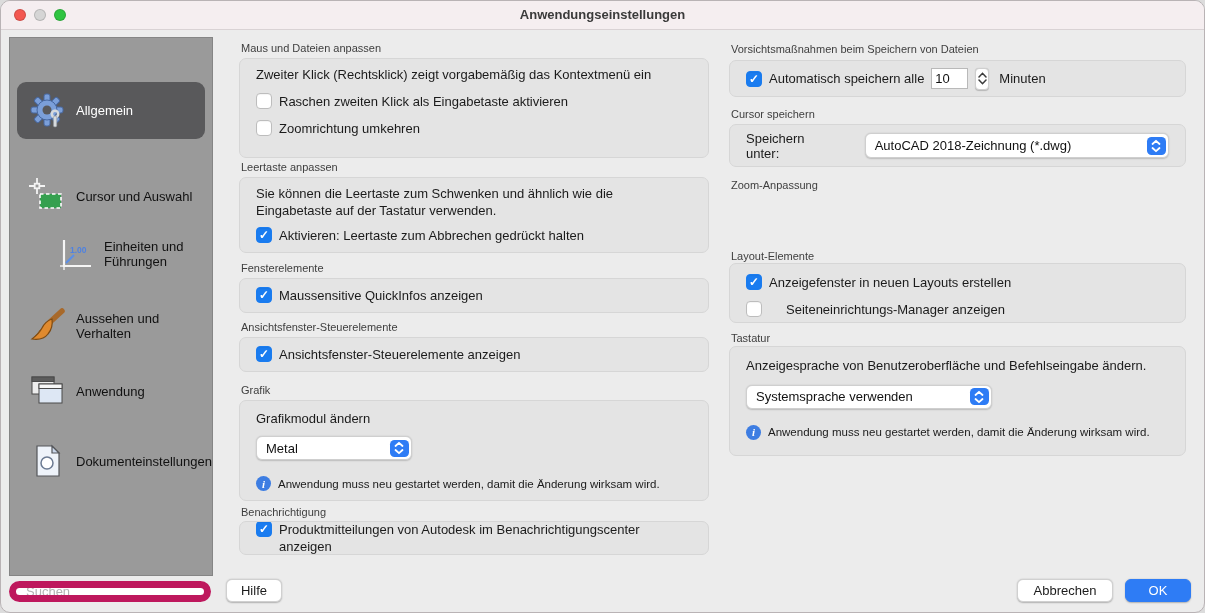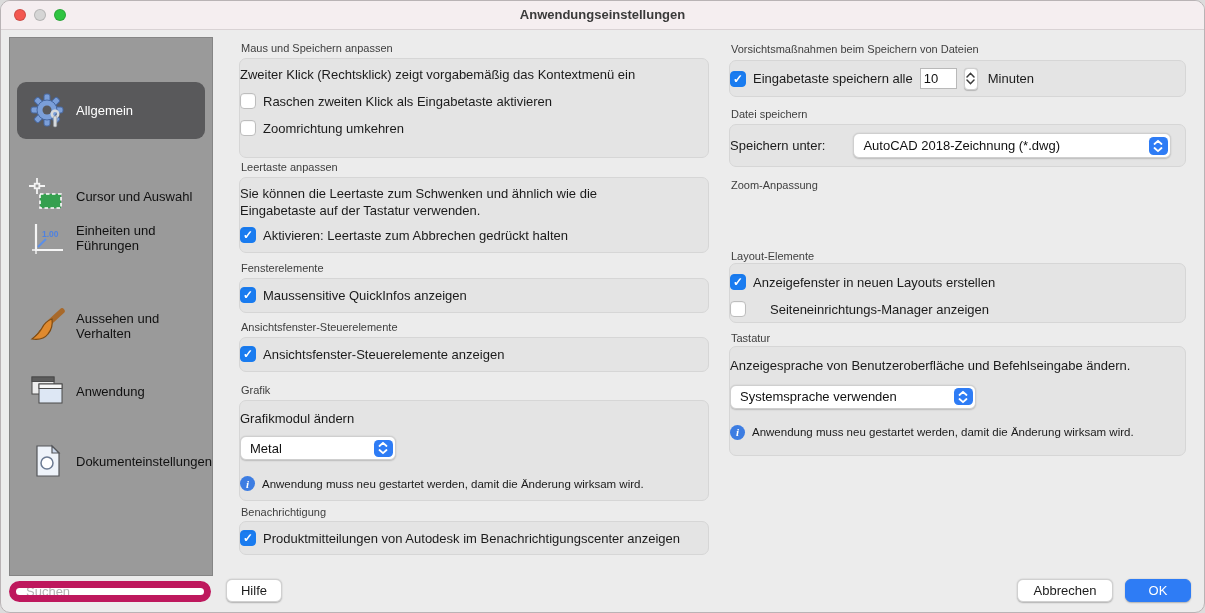--- a/index.html
+++ b/index.html
@@ -33,21 +33,21 @@
   .search-input::placeholder { color:#b2b2b2; }
   .btn { position:absolute; height:23px; border-radius:6px; background:#fff; border:0.5px solid #d0d0d0;
          box-shadow:0 0.5px 1.5px rgba(0,0,0,.25); font-size:13px; color:#1b1b1b;
          display:flex; align-items:center; justify-content:center; cursor:default; }
   .btn-ok { background:#2e7cf5; color:#fff; border-color:#2e7cf5; }
 
   
   .col { position:absolute; top:0; height:613px; }
   .ghead { position:absolute; font-size:11px; color:#3e3e3e; }
   .gbox { position:absolute; left:0; width:100%; background:#e4e4e4; border:1px solid #d6d6d6;
-          border-radius:7px; padding:8px 0; overflow:hidden; }
+          border-radius:7px; padding:8px 16px; overflow:hidden; }
   .desc { font-size:13px; color:#1b1b1b; line-height:16.5px; }
   .cbrow { display:flex; align-items:flex-start; gap:7px; }
   .cb { flex:0 0 auto; width:16px; height:16px; margin-top:0px; border-radius:4px; background:#fff;
         border:1px solid #bdbdbd; display:flex; align-items:center; justify-content:center;
         box-shadow:inset 0 0.5px 1px rgba(0,0,0,.08); }
   .cb .tick { display:none; color:#fff; font-size:12px; font-weight:bold; line-height:1; }
   .cb.on { background:#1a7cf0; border-color:#1a7cf0; }
   .cb.on .tick { display:block; }
   .cbl { font-size:13px; color:#1b1b1b; line-height:17px; }
 
@@ -127,21 +127,21 @@
             <line x1="1" y1="9" x2="6.5" y2="9"></line>
               <line x1="11.5" y1="9" x2="17" y2="9"></line>
             <rect x="6.7" y="6.7" width="4.6" height="4.6" fill="none"></rect>
           </g>
           <rect x="12" y="17" width="21" height="14" fill="#35a04f" stroke="#ffffff" stroke-width="1.6" stroke-dasharray="3.5 2.5"></rect>
         </svg>
       </span>
       <span class="side-label">Cursor und Auswahl</span>
     </div>
 
-    <div class="side-item" style="top:172px;height:56px;">
+    <div class="side-item" style="top:188px;height:56px;margin-left:28px;">
       <span class="side-icon">
         <svg width="38" height="38" viewBox="0 0 38 38">
           <path d="M8 5 V31 H35" stroke="#f5f5f5" stroke-width="2.2" fill="none"></path>
           <line x1="4" y1="31" x2="12" y2="31" stroke="#f5f5f5" stroke-width="1.4"></line>
           <line x1="8" y1="27" x2="8" y2="35" stroke="#f5f5f5" stroke-width="1.4"></line>
           <path d="M10 28 L18 20" stroke="#5b8fe8" stroke-width="2"></path>
           <text x="14" y="18" font-size="8.5" font-weight="bold" fill="#4f82e0" font-family="Liberation Sans, sans-serif">1.00</text>
         </svg>
       </span>
       <span class="side-label">Einheiten und Führungen</span>
@@ -177,21 +177,21 @@
           <path d="M24 4 V11 H31 Z" fill="#c9d6ea" stroke="#54565a" stroke-width="1.2"></path>
           <circle cx="19" cy="21" r="6" fill="#ffffff" stroke="#6b7a92" stroke-width="1.5"></circle>
         </svg>
       </span>
       <span class="side-label">Dokumenteinstellungen</span>
     </div>
   </div>
 
   <div class="col" style="left:238px;width:470px;">
 
-    <div class="ghead" style="top:41px;left:2px;">Maus und Speichern anpassen</div>
+    <div class="ghead" style="top:41px;left:2px;">Maus und Dateien anpassen</div>
     <div class="gbox" style="top:57px;height:100px;">
       <div class="desc" style="max-width:420px;">Zweiter Klick (Rechtsklick) zeigt vorgabemäßig das Kontextmenü ein</div>
       <div class="cbrow" style="margin-top:9px;">
         <span class="cb"></span>
         <span class="cbl">Raschen zweiten Klick als Eingabetaste aktivieren</span>
       </div>
       <div class="cbrow" style="margin-top:10px;">
         <span class="cb"></span>
         <span class="cbl">Zoomrichtung umkehren</span>
       </div>
@@ -258,35 +258,35 @@
   </div>
 
   <div class="col" style="left:728px;width:457px;">
 
     <div class="ghead" style="top:42px;left:2px;">Vorsichtsmaßnahmen beim Speichern von Dateien</div>
     <div class="gbox" style="top:59px;height:37px;display:flex;align-items:center;">
       <div class="cbrow" style="align-items:center;gap:7px;">
         <span class="cb on">
             <span class="tick">✓</span>
           </span>
-        <span class="cbl">Eingabetaste speichern alle</span>
+        <span class="cbl">Automatisch speichern alle</span>
         <input class="numfield" value="10" style="">
         <span class="stepper">
           <svg width="9" height="6" viewBox="0 0 9 6">
               <path d="M1 5 L4.5 1.3 L8 5" stroke="#3c3c3c" stroke-width="1.5" fill="none" stroke-linecap="round"></path>
             </svg>
           <svg width="9" height="6" viewBox="0 0 9 6">
               <path d="M1 1 L4.5 4.7 L8 1" stroke="#3c3c3c" stroke-width="1.5" fill="none" stroke-linecap="round"></path>
             </svg>
         </span>
         <span class="cbl" style="margin-left:3px;">Minuten</span>
       </div>
     </div>
 
-    <div class="ghead" style="top:107px;left:2px;">Datei speichern</div>
+    <div class="ghead" style="top:107px;left:2px;">Cursor speichern</div>
     <div class="gbox" style="top:123px;height:43px;display:flex;align-items:center;gap:28px;">
       <span class="label13">Speichern unter:</span>
       <div class="popup" style="width:318px;height:25px;">
         <span>AutoCAD 2018-Zeichnung (*.dwg)</span>
         <span class="popup-cap">
           <svg width="12" height="14" viewBox="0 0 12 14">
               <path d="M2.5 5 L6 1.8 L9.5 5" stroke="#fff" stroke-width="1.8" fill="none" stroke-linecap="round" stroke-linejoin="round"></path>
               <path d="M2.5 9 L6 12.2 L9.5 9" stroke="#fff" stroke-width="1.8" fill="none" stroke-linecap="round" stroke-linejoin="round"></path>
             </svg>
         </span>

